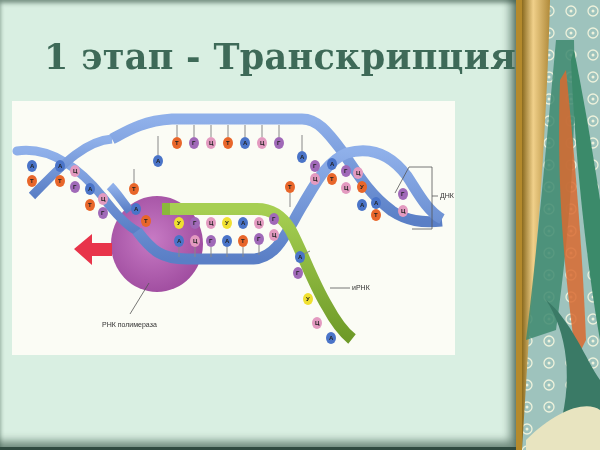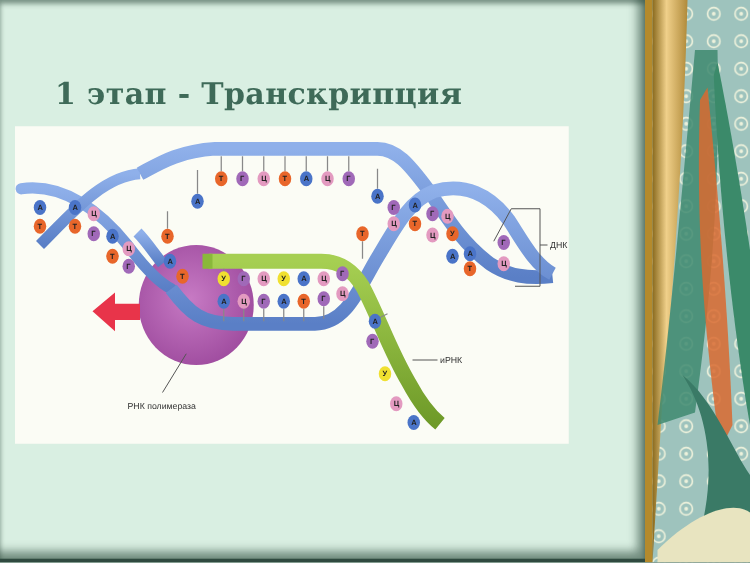--- a/index.html
+++ b/index.html
@@ -4,22 +4,22 @@
 <style>
   html, body { margin: 0; padding: 0; }
   body { width: 600px; height: 450px; overflow: hidden; position: relative; background: #2f4a3f; font-family: "DejaVu Serif", serif; }
   .slide {
     position: absolute; left: 0; top: 0; width: 516px; height: 447px;
     background: #d9efe2;
     box-shadow: inset -6px -6px 8px rgba(30,60,45,0.55), inset 0 3px 4px rgba(30,60,45,0.5);
   }
   .title {
     position: absolute; left: 44px; top: 36px;
-    font-family: "DejaVu Serif", serif; font-weight: bold; font-size: 24px;
-    color: #3e6a58; letter-spacing: 0.3px; white-space: nowrap; margin-top: 24px;
+    font-family: "DejaVu Serif", serif; font-weight: bold; font-size: 35px;
+    color: #3e6a58; letter-spacing: 0.3px; white-space: nowrap;
   }
   .panel {
     position: absolute; left: 12px; top: 101px; width: 443px; height: 254px;
     background: #fbfcf5;
   }
   .panel svg { position: absolute; left: 0; top: 0; }
   .label { font-family: "Liberation Sans", sans-serif; font-size: 7px; fill: #333; }
   .base-txt { font-family: "Liberation Sans", sans-serif; font-size: 6px; fill: #222; font-weight: bold; }
   .deco { position: absolute; left: 516px; top: 0; width: 84px; height: 450px; }
 </style>

